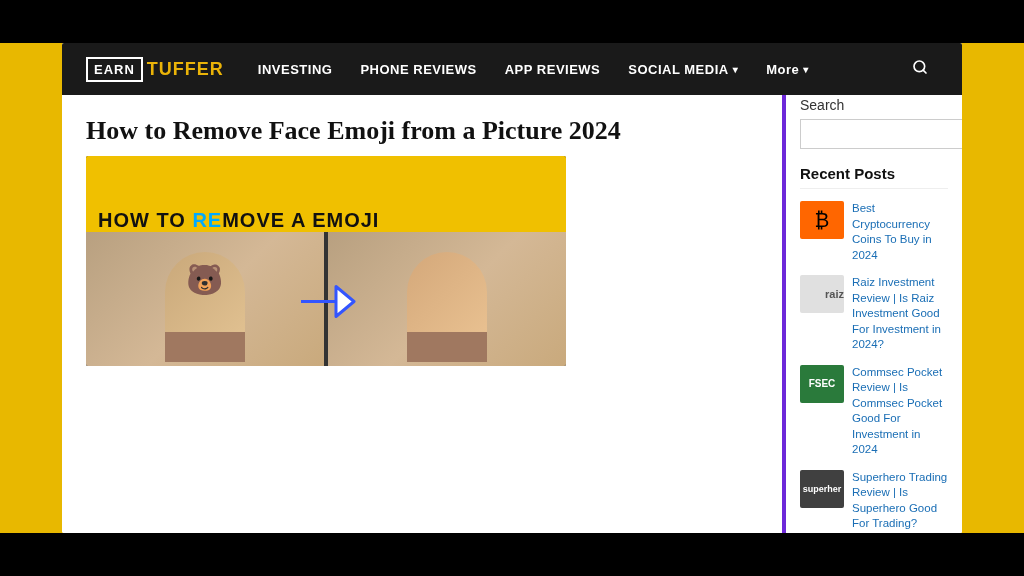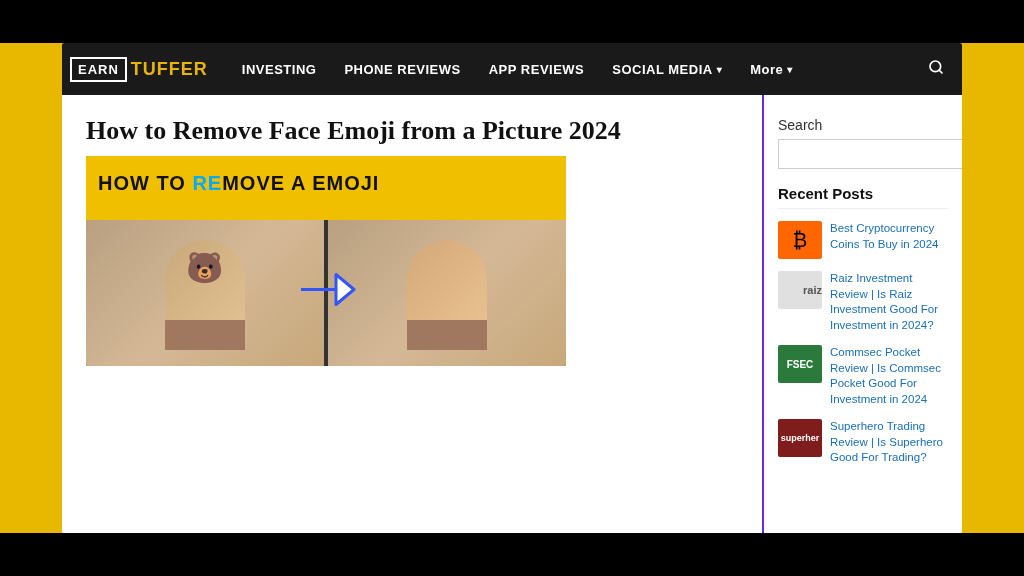--- a/index.html
+++ b/index.html
@@ -21,21 +21,21 @@
       overflow: hidden;
       display: flex;
       flex-direction: column;
     }
     
     .navbar {
       background: #1a1a1a;
       display: flex;
       align-items: center;
       height: 52px;
-      padding: 0 8px;
+      padding: 0 24px;
       flex-shrink: 0;
     }
     .logo {
       display: flex;
       align-items: center;
       margin-right: 20px;
     }
     .logo-earn {
       border: 2px solid #fff;
       color: #fff;
@@ -114,25 +114,25 @@
       width: 100%;
       max-width: 480px;
       height: 210px;
       background: #222;
       position: relative;
       overflow: hidden;
       border-radius: 2px;
     }
     .img-banner {
       width: 100%;
-      height: 64px;
+      height: 76px;
       background: #f0c000;
       display: flex;
-      align-items: flex-start;
-      padding: 16px 12px;
+      align-items: flex-end;
+      padding: 0 12px;
     }
     .img-banner-text {
       font-size: 20px;
       font-weight: 900;
       color: #111;
       letter-spacing: 1px;
       text-transform: uppercase;
     }
     .img-banner-text span {
       color: #00AAFF;
@@ -158,23 +158,23 @@
       position: absolute;
       left: 50%;
       top: 50%;
       transform: translate(-50%, -50%);
       font-size: 48px;
       color: #fff;
       text-shadow: 2px 2px 8px rgba(0,0,0,0.8);
     }
     
     .sidebar {
-      width: 200px;
-      padding: 22px 14px;
-      border-left: 2px solid #6d28d9;
+      width: 180px;
+      padding: 2px 14px;
+      border-left: 4px solid #6d28d9;
       flex-shrink: 0;
       background: #fff;
     }
     .search-label {
       font-size: 14px;
       color: #333;
       margin-bottom: 6px;
       font-weight: 400;
     }
     .search-box {
@@ -218,21 +218,21 @@
       background: #ff6600;
     }
     .post-thumb.raiz {
       background: #e0e0e0;
       justify-content: flex-end;
     }
     .post-thumb.commsec {
       background: #2a7a3b;
     }
     .post-thumb.superhero {
-      background: #7f1d1d;
+      background: #404040;
     }
     .post-thumb-icon {
       font-size: 20px;
     }
     .post-info a {
       font-size: 11.5px;
       color: #1a6eb5;
       text-decoration: none;
       line-height: 1.35;
       display: block;

